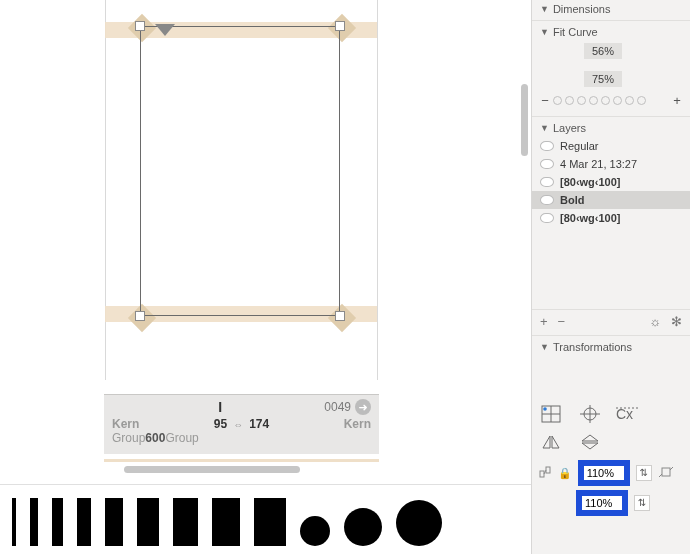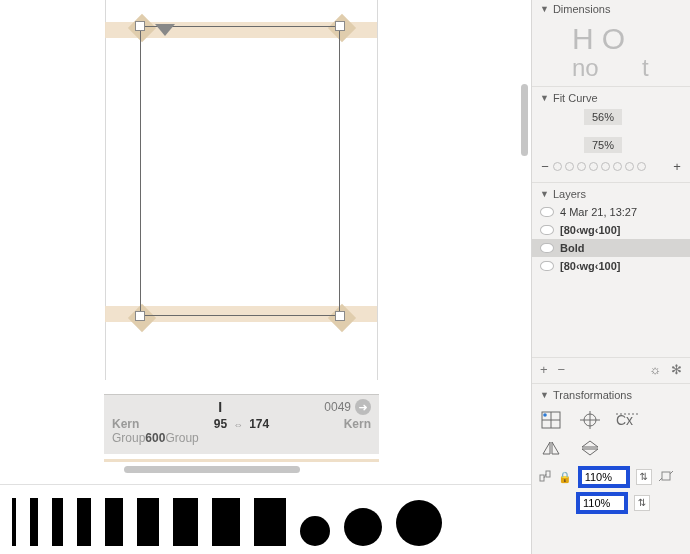--- a/index.html
+++ b/index.html
@@ -79,26 +79,26 @@
 .slider-row .pm { font-size:13px; color:#555; width:10px; text-align:center;}
 .dots { flex:1; display:flex; gap:3px; }
 .dots span{ width:9px;height:9px;border-radius:50%;border:1px solid #bfbfbf; }
 .layers { }
 .layer-row { display:flex; align-items:center; gap:6px; padding:3px 8px; }
 .layer-row .eye { width:14px; height:10px; border:1px solid #bcbcbc; border-radius:50%/60%; background:#fff; }
 .layer-row.selected { background:#d6d5d3; }
 .layer-row .bold { font-weight:700; }
 .layers-toolbar { display:flex; align-items:center; justify-content:space-between; padding:4px 8px; border-top:1px solid #e0dfdd; margin-top:82px;}
 .lt-left, .lt-right { display:flex; gap:10px; color:#777; font-size:13px;}
-.trans-icons { padding:6px 6px; display:grid; grid-template-columns:repeat(4,1fr); gap:8px 8px; }
+.trans-icons { padding:6px 6px; display:grid; grid-template-columns:repeat(4,1fr); gap:8px 8px;margin-top:42px; }
 .ticon { width:26px; height:20px; display:flex; align-items:center; justify-content:center; color:#6b6b6b; }
 .ticon svg { stroke:#6b6b6b; fill:none; stroke-width:1; }
 .scale-row { display:flex; align-items:center; padding:2px 6px; gap:6px;}
 .scale-row .lock { font-size:11px; color:#888;}
-.scale-row input { width:52px; font-size:11px; padding:1px 3px; border:4px solid #1d4ed8; background:#fff;}
+.scale-row input { width:52px; font-size:11px; padding:1px 3px; border:6px solid #1d4ed8; background:#fff;}
 .scale-row .arrowbox { width:16px;height:16px;border:1px solid #cfcecc;background:#fff;font-size:10px;text-align:center;line-height:14px;color:#555;}
 .mini { font-size:10px; color:#888; }
 .hr { height:1px;background:#e0dfdd; margin:2px 0;}
 </style>
 </head>
 <body>
 
 <div class="editview">
   <div class="vlines vl-a"></div>
   <div class="vlines vl-b"></div>
@@ -164,25 +164,20 @@
   <div class="circ c1"></div>
   <div class="circ c2"></div>
 </div>
 
 <div class="sidebar">
 
   <div class="section-hdr">
     <span class="disclose">▼</span>
     <span>Dimensions</span>
   </div>
-  <div class="dim-preview">
-    <div class="HO">HO</div>
-    <div class="no">no</div>
-    <div class="t">t</div>
-  </div>
   <div class="hr"></div>
 
   <div class="section-hdr">
     <span class="disclose">▼</span>
     <span>Fit Curve</span>
   </div>
   <div class="fit-row">
     <span class="fit-chip">56%</span>
     <span style="flex:1"></span>
     <span class="fit-chip">75%</span>
@@ -201,20 +196,24 @@
       </span>
     <span class="pm">+</span>
   </div>
   <div class="hr"></div>
 
   <div class="section-hdr">
     <span class="disclose">▼</span>
     <span>Layers</span>
   </div>
   <div class="layers">
+    <div class="layer-row">
+      <span class="eye"></span>
+      <span>Regular</span>
+    </div>
     <div class="layer-row">
       <span class="eye"></span>
       <span>4 Mar 21, 13:27</span>
     </div>
     <div class="layer-row">
       <span class="eye"></span>
       <span class="bold">[80‹wg‹100]</span>
     </div>
     <div class="layer-row selected">
       <span class="eye"></span>

